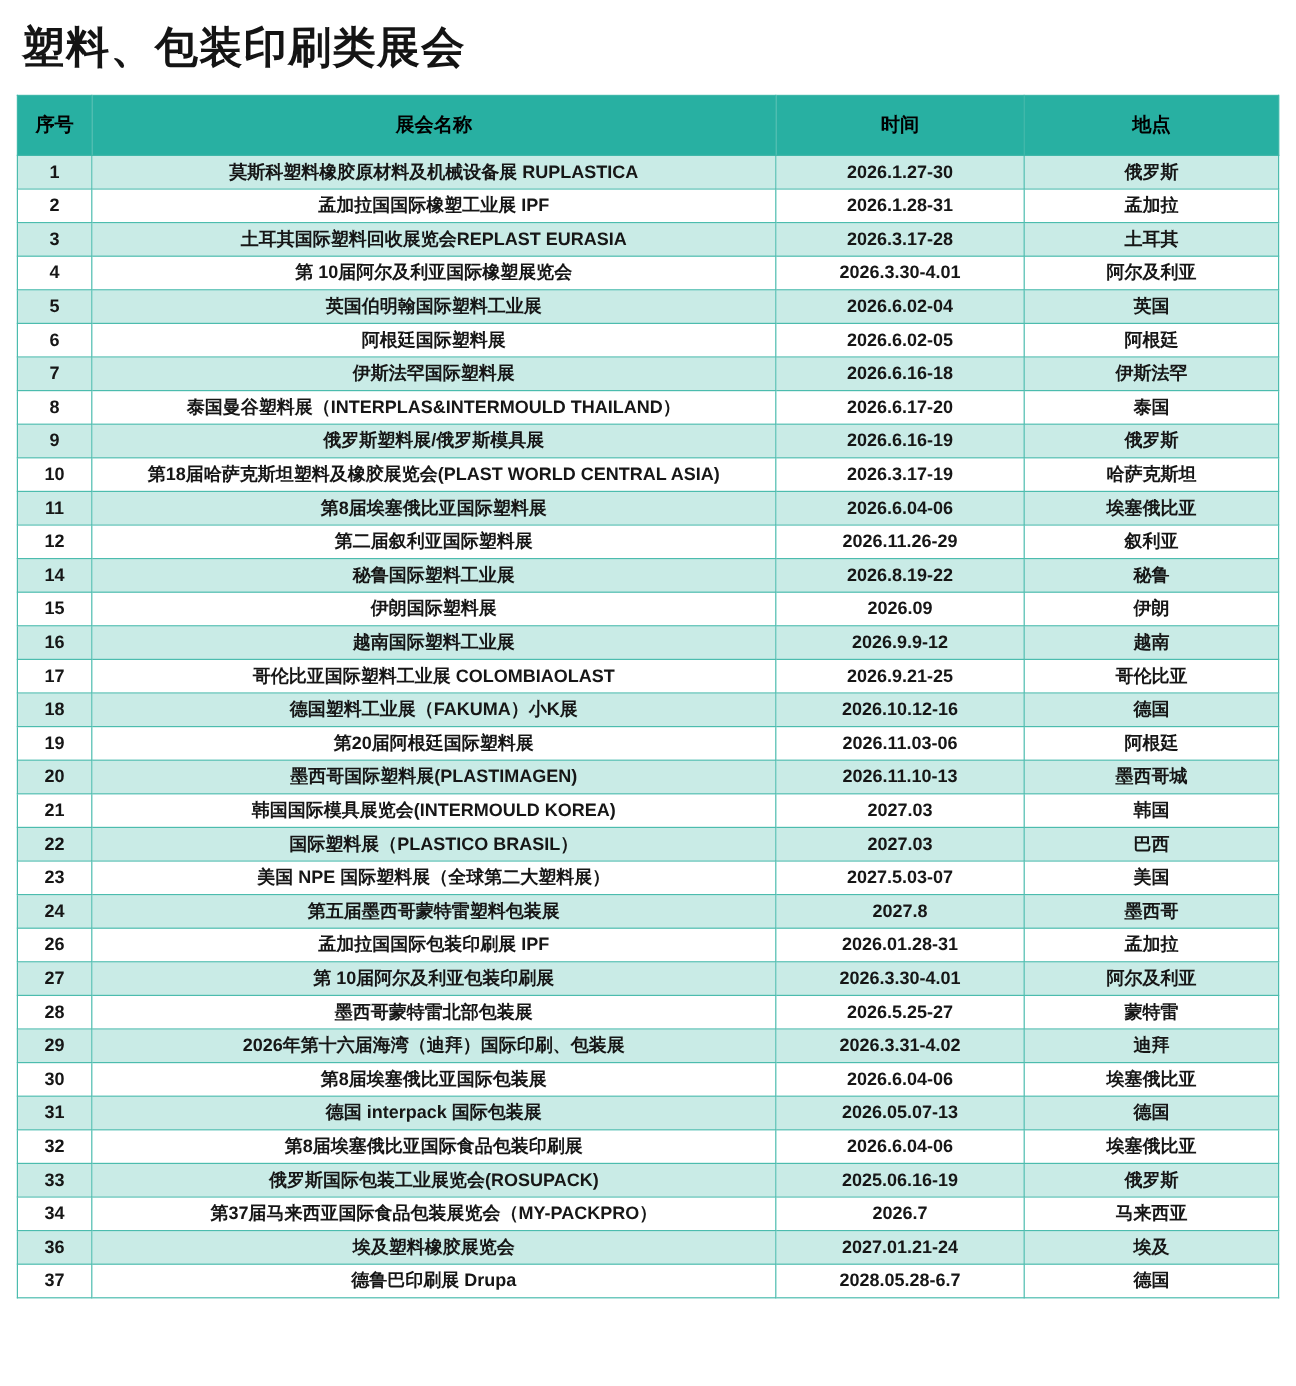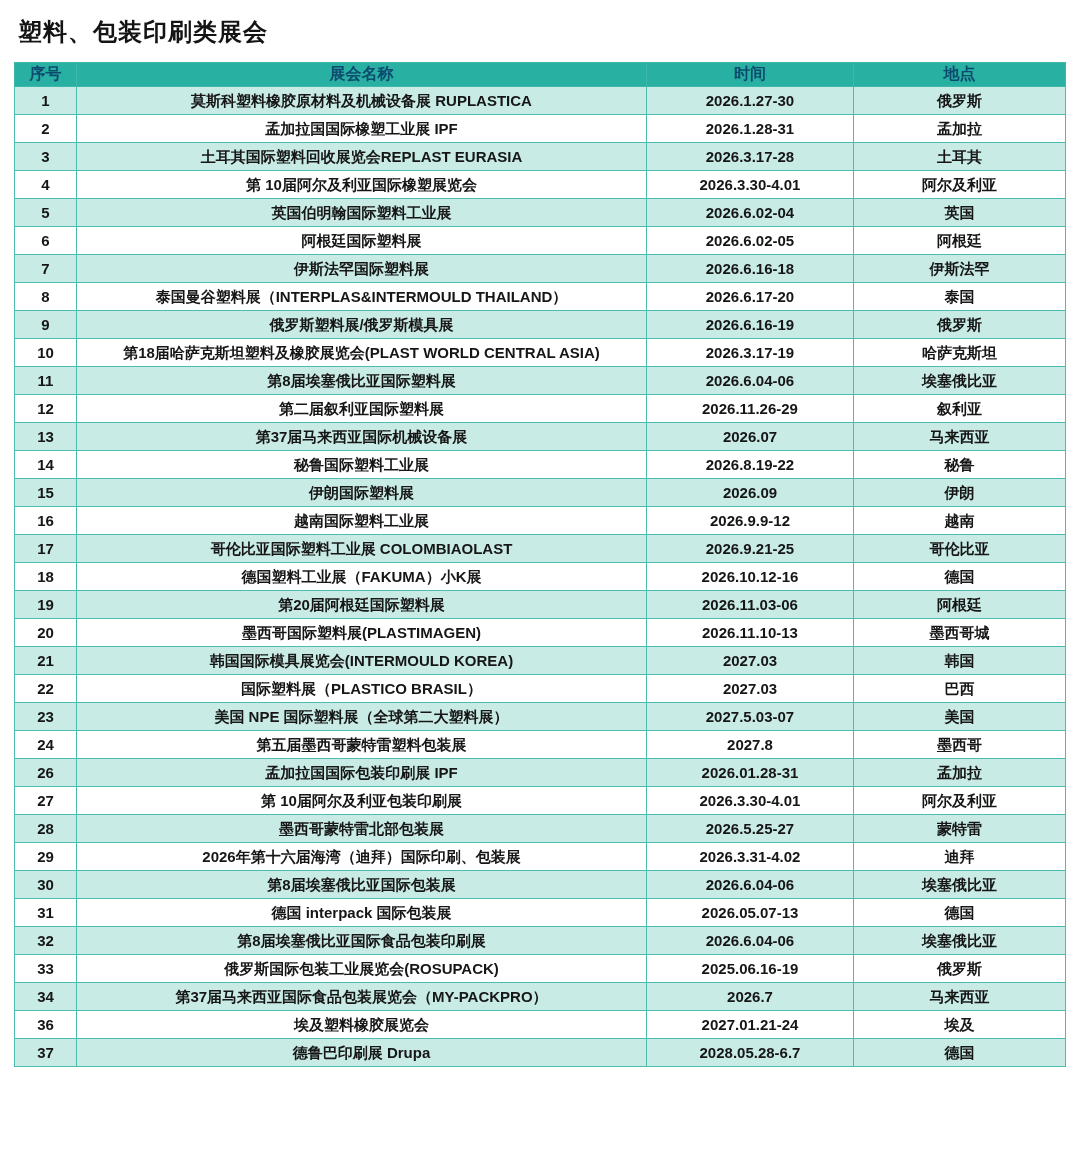--- a/index.html
+++ b/index.html
@@ -7,37 +7,37 @@
   body {
     font-family: "Liberation Sans", "DejaVu Sans", sans-serif;
     width: 1080px;
   }
   .page {
     width: 1080px;
     min-height: 1155px;
     padding: 10px 14px 12px 14px;
   }
   .page-title {
-    font-size: 24px;
+    font-size: 36px;
     font-weight: 800;
     color: #141414;
     letter-spacing: 1px;
     margin: 6px 0 14px 4px;
   }
   table.expo-table {
     width: 100%;
     border-collapse: collapse;
     table-layout: fixed;
   }
   table.expo-table th {
     background: #28b0a2;
-    color: #0c4a6e;
+    color: #000000;
     font-size: 16px;
     font-weight: 700;
-    height: 24px;
+    height: 50px;
     border: 1px solid #3fb7a9;
     text-align: center;
     padding: 0 4px;
   }
   table.expo-table td {
     text-align: center;
     vertical-align: middle;
     font-size: 15px;
     font-weight: 700;
     color: #161616;
@@ -143,26 +143,20 @@
           <td>2026.6.04-06</td>
           <td>埃塞俄比亚</td>
         </tr>
         <tr>
           <td>12</td>
           <td>第二届叙利亚国际塑料展</td>
           <td>2026.11.26-29</td>
           <td>叙利亚</td>
         </tr>
         <tr>
-          <td>13</td>
-          <td>第37届马来西亚国际机械设备展</td>
-          <td>2026.07</td>
-          <td>马来西亚</td>
-        </tr>
-        <tr>
           <td>14</td>
           <td>秘鲁国际塑料工业展</td>
           <td>2026.8.19-22</td>
           <td>秘鲁</td>
         </tr>
         <tr>
           <td>15</td>
           <td>伊朗国际塑料展</td>
           <td>2026.09</td>
           <td>伊朗</td>

